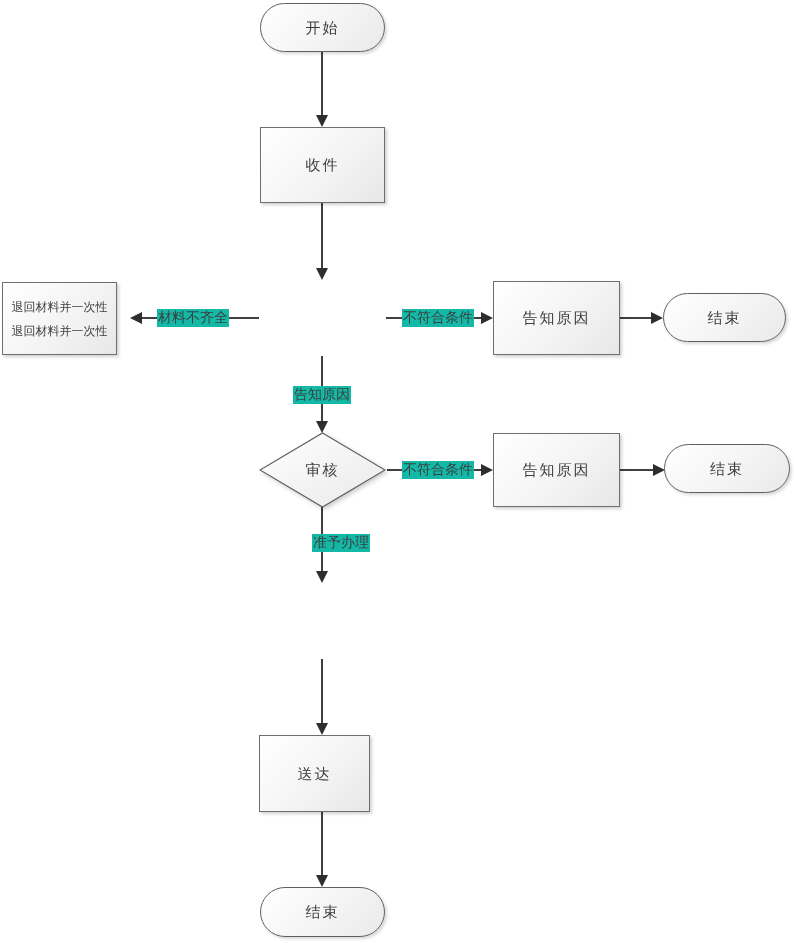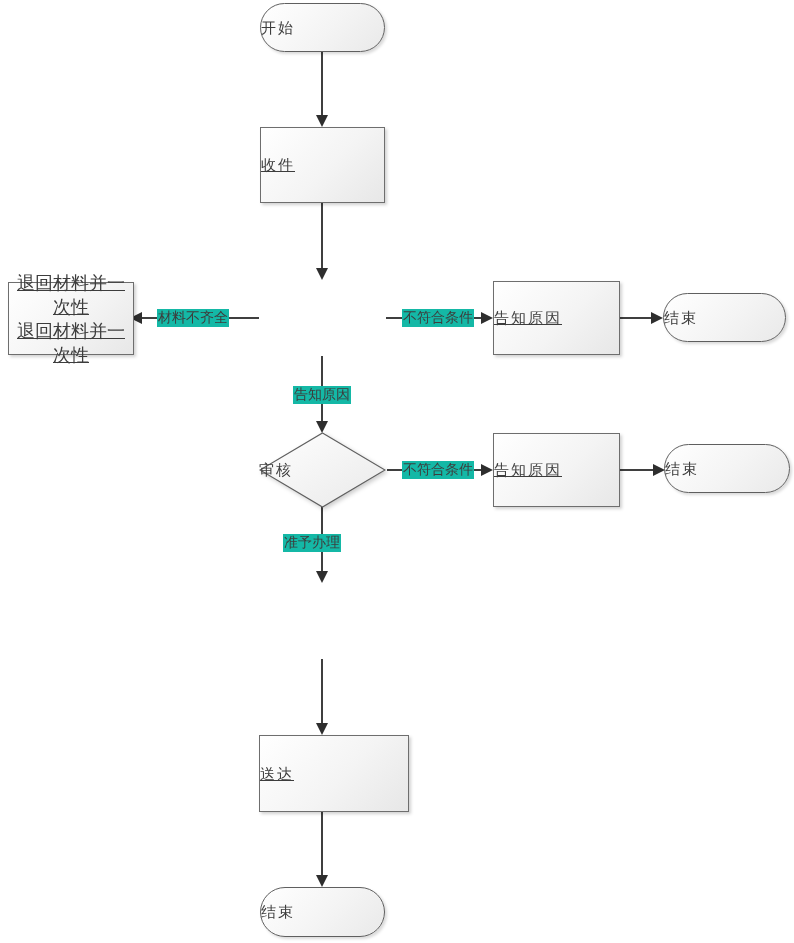--- a/index.html
+++ b/index.html
@@ -2,28 +2,27 @@
 <html><head>
 <meta charset="utf-8">
 <style>
   html,body{margin:0;padding:0;background:#ffffff;}
   .canvas{
     position:relative;width:794px;height:943px;background:#ffffff;overflow:hidden;
     font-family:"Liberation Serif","DejaVu Serif",serif;color:#3d3d3d;
   }
   .shape{
     position:absolute;box-sizing:border-box;
-    display:flex;flex-direction:column;align-items:flex-start;justify-content:center;
+    display:flex;flex-direction:column;align-items:center;justify-content:center;
     text-align:center;font-size:15px;letter-spacing:2px;line-height:24px;
   }
   .rect{
     border:1px solid #6e6e6e;
     background:linear-gradient(135deg,#ffffff 0%,#f4f4f4 55%,#e7e7e7 100%);
     box-shadow:2px 2px 3px rgba(0,0,0,0.18);
-    text-decoration:underline;
   }
   .stadium{
     border:1px solid #5f5f5f;border-radius:25px;
     background:linear-gradient(135deg,#ffffff 0%,#f4f4f4 55%,#e9e9e9 100%);
     box-shadow:2px 2px 3px rgba(0,0,0,0.15);
   }
   .diamond{background:none;border:none;}
   .diamond svg{position:absolute;left:0;top:0;width:100%;height:100%;
     filter:drop-shadow(2px 2px 2px rgba(0,0,0,0.20));}
   .diamond .dlabel{position:relative;z-index:2;}
@@ -73,32 +72,32 @@
   <div class="hline" style="left:387px;top:469px;width:94px"></div>
   <div class="arr arr-right" style="left:481px;top:464px"></div>
 
   <div class="hline" style="left:620px;top:469px;width:33px"></div>
   <div class="arr arr-right" style="left:653px;top:464px"></div>
 
   <div class="elabel" style="left:193px;top:318px">材料不齐全</div>
   <div class="elabel" style="left:438px;top:318px">不符合条件</div>
   <div class="elabel" style="left:322px;top:395px">告知原因</div>
   <div class="elabel" style="left:438px;top:470px">不符合条件</div>
-  <div class="elabel" style="left:312px;top:543px">准予办理</div>
+  <div class="elabel" style="left:341px;top:543px">准予办理</div>
 
   <div class="shape stadium" style="left:260px;top:3px;width:125px;height:49px">
     <span>开始</span>
   </div>
 
   <div class="shape rect" style="left:260px;top:127px;width:125px;height:76px">
     <span>收件</span>
   </div>
 
 
-  <div class="shape rect" style="left:8px;top:282px;width:126px;height:73px;letter-spacing:0;font-size:18px">
+  <div class="shape rect" style="left:2px;top:282px;width:115px;height:73px;letter-spacing:0;font-size:12px">
     <span style="display:block">退回材料并一次性</span>
     <span style="display:block">退回材料并一次性</span>
   </div>
 
   <div class="shape rect" style="left:493px;top:281px;width:127px;height:74px">
     <span>告知原因</span>
   </div>
 
   <div class="shape stadium" style="left:663px;top:293px;width:123px;height:49px">
     <span>结束</span>
@@ -119,21 +118,21 @@
 
   <div class="shape rect" style="left:493px;top:433px;width:127px;height:74px">
     <span>告知原因</span>
   </div>
 
   <div class="shape stadium" style="left:664px;top:444px;width:126px;height:49px">
     <span>结束</span>
   </div>
 
 
-  <div class="shape rect" style="left:259px;top:735px;width:150px;height:77px">
+  <div class="shape rect" style="left:259px;top:735px;width:111px;height:77px">
     <span>送达</span>
   </div>
 
   <div class="shape stadium" style="left:260px;top:887px;width:125px;height:50px">
     <span>结束</span>
   </div>
 
 </div>
 
 </body></html>

